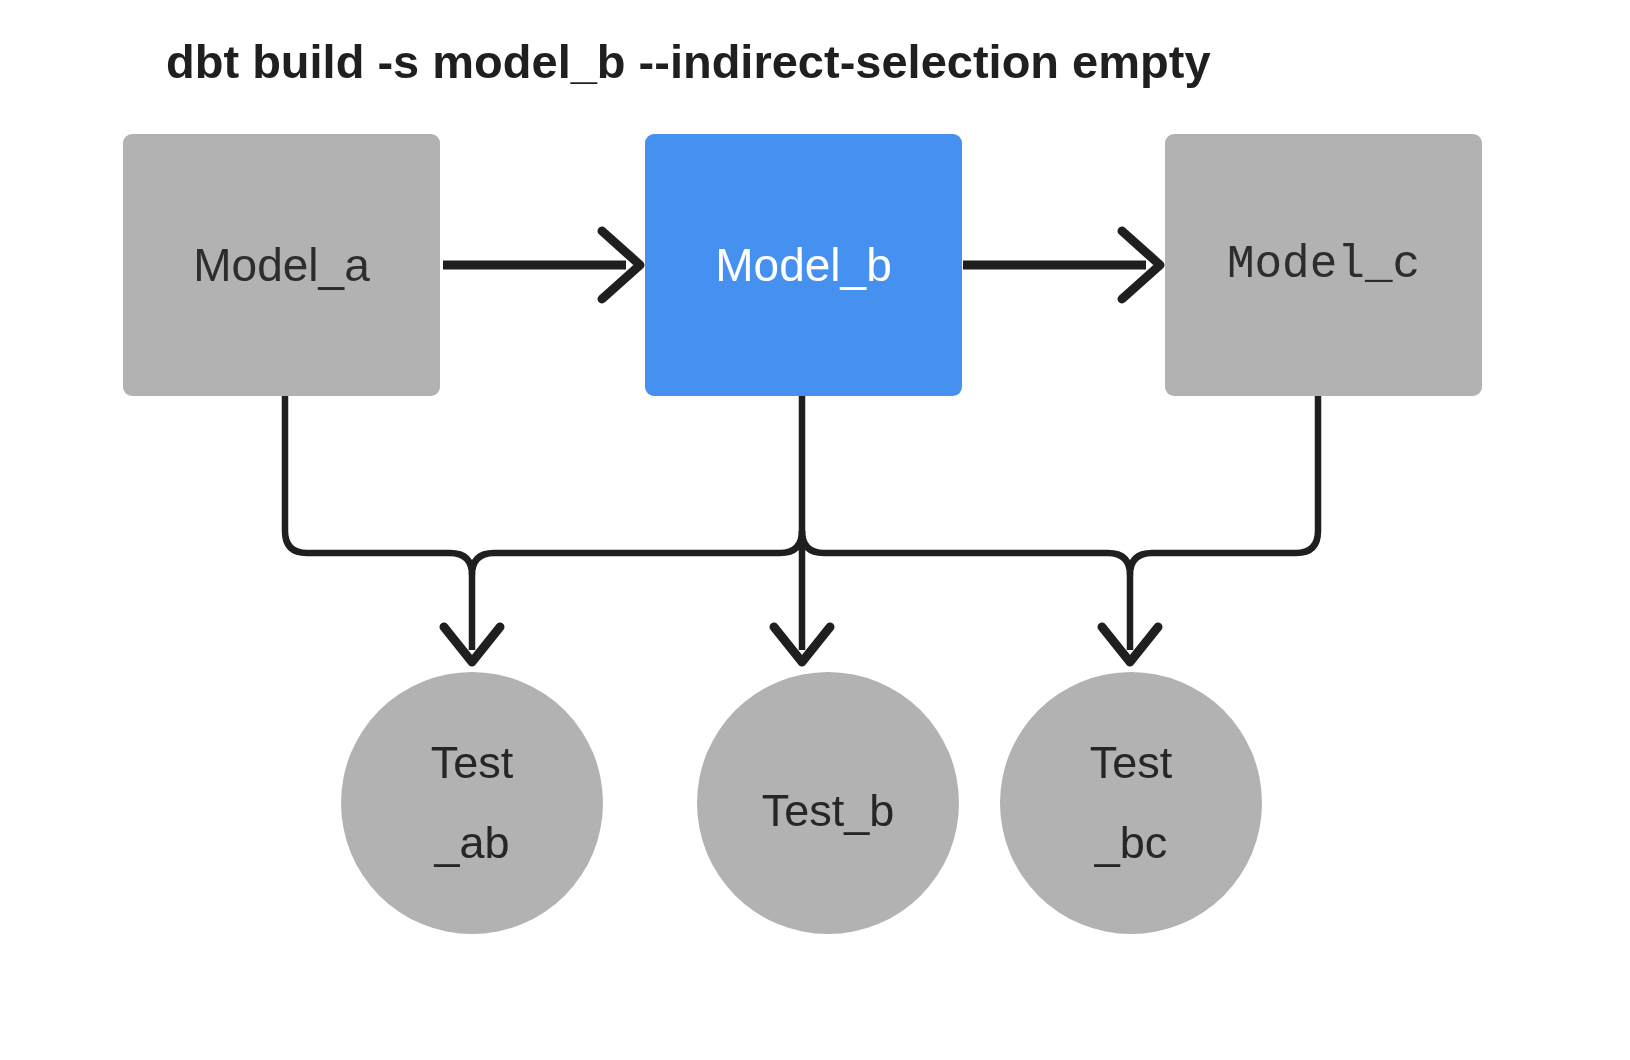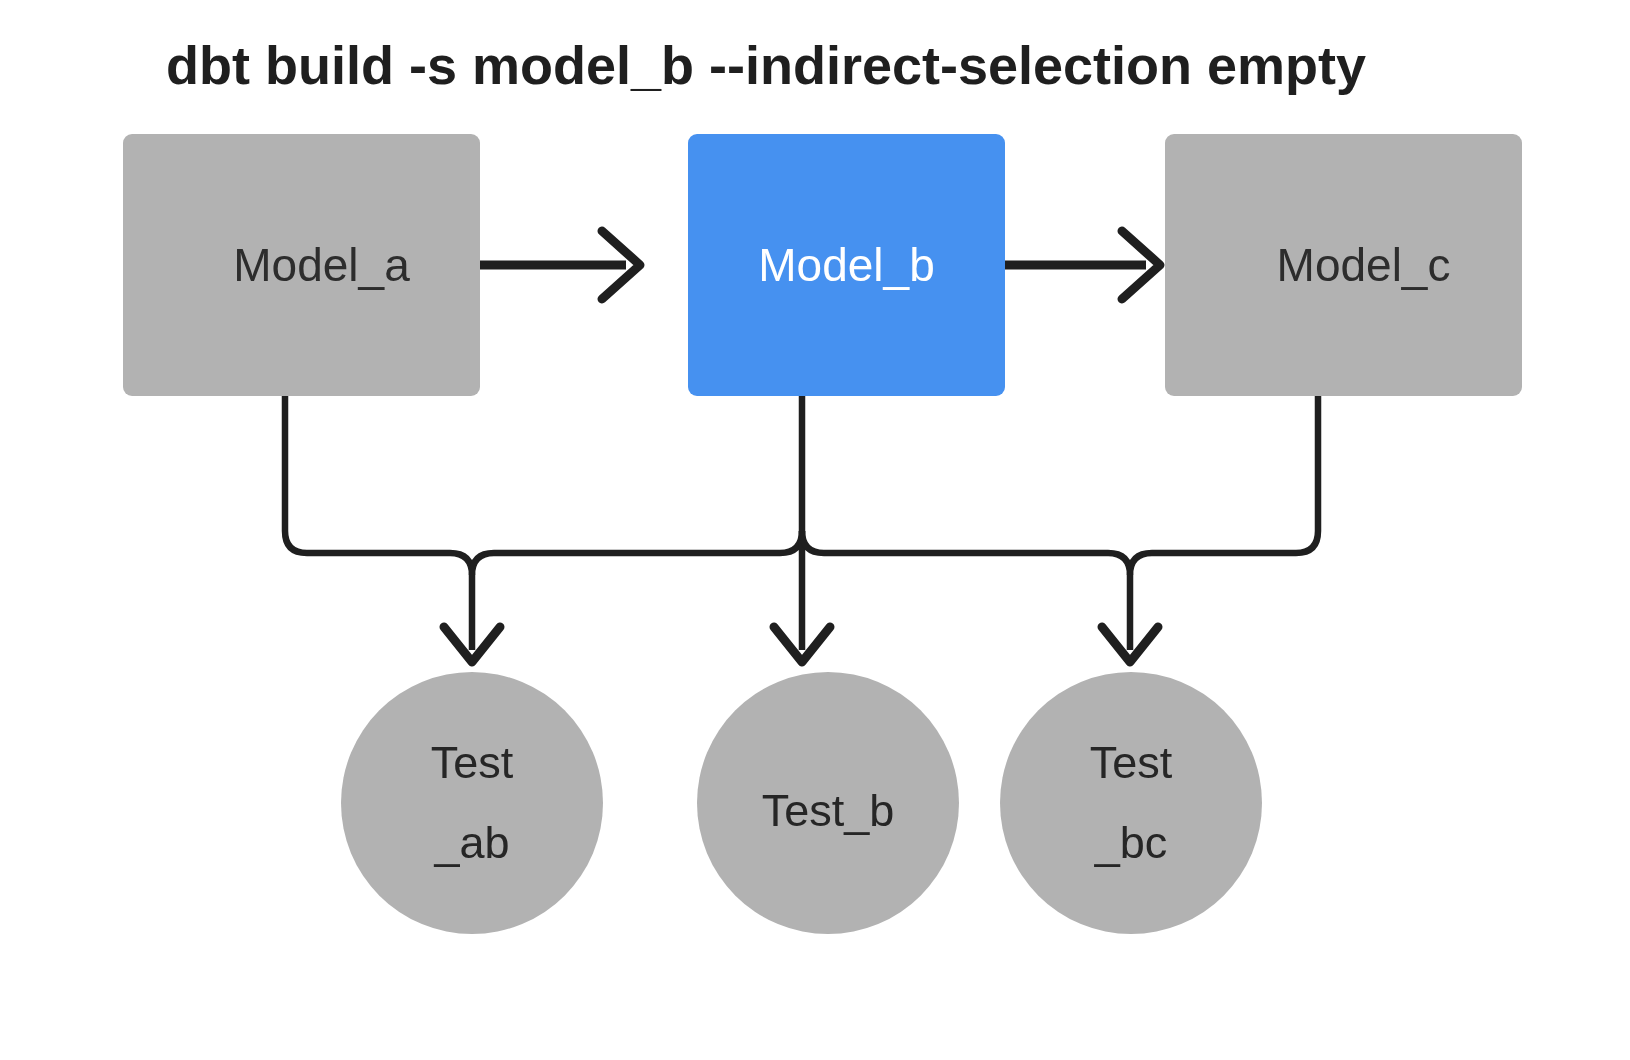--- a/index.html
+++ b/index.html
@@ -12,21 +12,21 @@
     position: relative;
     width: 1630px;
     height: 1060px;
     background: #ffffff;
     overflow: hidden;
   }
   .title {
     position: absolute;
     left: 166px;
     top: 34px;
-    font-size: 54px;
+    font-size: 47px;
     font-weight: 600;
     letter-spacing: 0px;
     color: #1f1f1f;
     white-space: nowrap;
   }
   .edges-layer {
     position: absolute;
     left: 0;
     top: 0;
   }
@@ -38,30 +38,28 @@
     border-radius: 9px;
     display: flex;
     align-items: center;
     justify-content: center;
     font-size: 46px;
     font-weight: 500;
   }
   .model-gray {
     background: #b2b2b2;
     color: #2d2d2d;
-    padding-left: 40px;
   }
   .model-selected {
     background: #4691f0;
     color: #ffffff;
-    margin-left: 43px;
   }
   .model-a { left: 123px; }
   .model-b { left: 645px; }
-  .model-c { left: 1165px; }
+  .model-c { left: 1165px; font-family: Liberation Mono, monospace; }
   .test-node {
     position: absolute;
     top: 672px;
     width: 262px;
     height: 262px;
     border-radius: 50%;
     background: #b2b2b2;
     color: #262626;
     display: flex;
     flex-direction: column;

